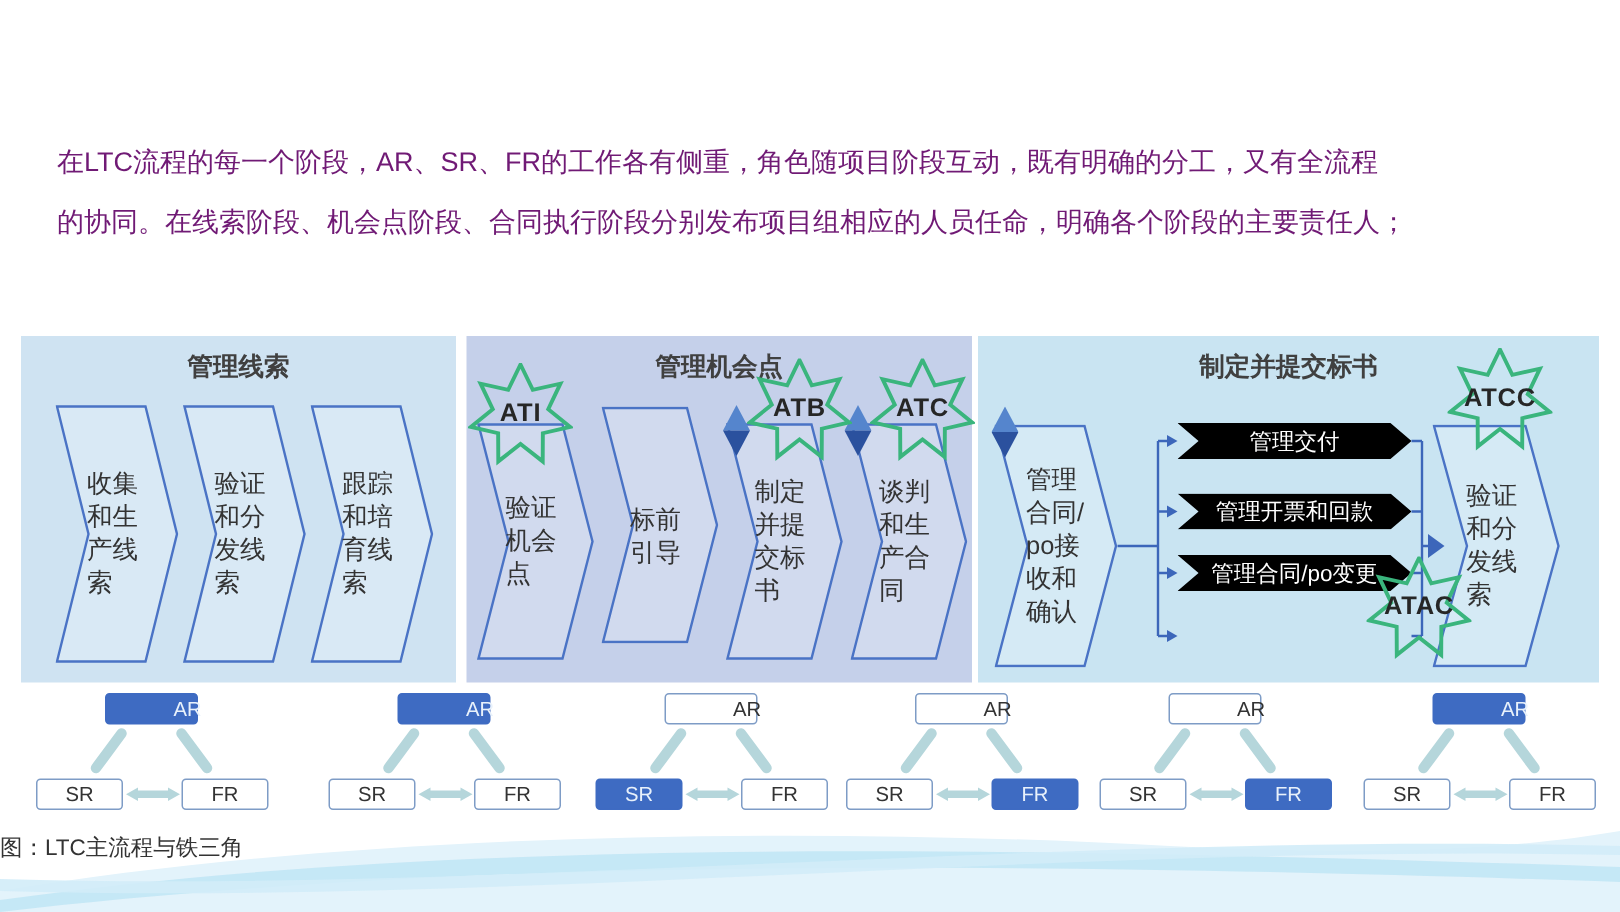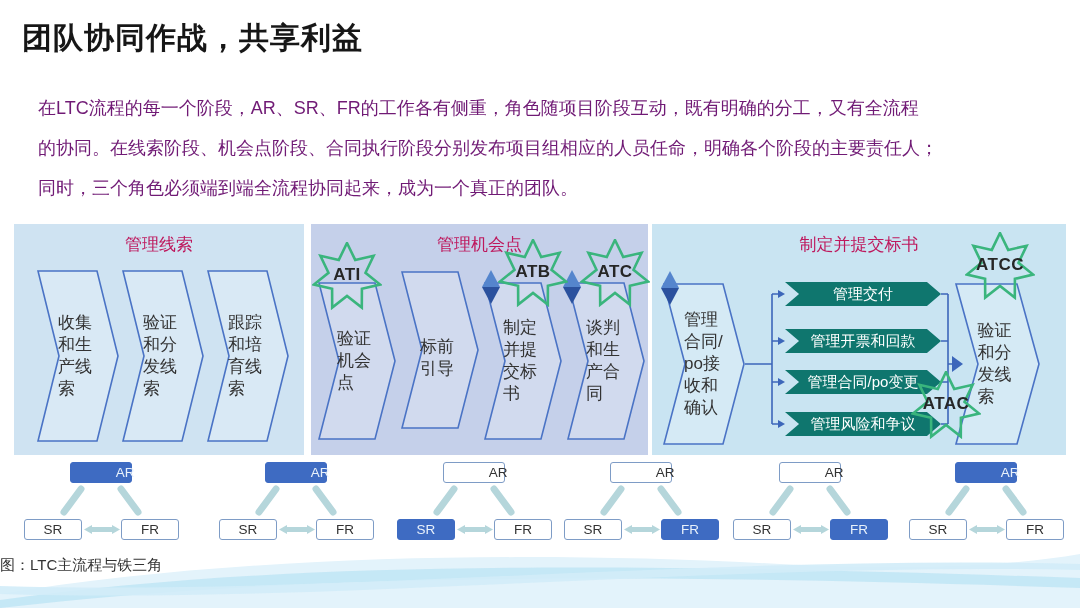--- a/index.html
+++ b/index.html
@@ -8,28 +8,28 @@
 
   .slide-title{position:absolute;left:22px;top:18px;font-size:30px;font-weight:bold;color:#161616;letter-spacing:1px;}
   .intro{position:absolute;left:38px;top:88px;width:1014px;font-size:18px;color:#701a75;}
   .intro .line{line-height:40px;white-space:nowrap;}
 
   .diagram{position:absolute;left:14px;top:224px;width:1052px;height:231px;}
   .panel{position:absolute;top:0;height:231px;}
   .panel-leads{left:0;width:290px;background:#cfe3f2;}
   .panel-opp{left:297px;width:337px;background:#c5d0ea;}
   .panel-contract{left:638px;width:414px;background:#c9e4f2;}
-  .panel-title{position:absolute;top:9px;left:0;width:100%;text-align:center;font-size:17px;font-weight:400;color:#be185d;}
+  .panel-title{position:absolute;top:9px;left:0;width:100%;text-align:center;font-size:17px;font-weight:700;color:#404040;}
 
   .chevron{position:absolute;}
   .chevron svg{position:absolute;left:0;top:0;}
   .chev-text{position:absolute;left:0;top:0;width:100%;height:100%;display:flex;align-items:center;justify-content:center;}
   .chev-text span{display:block;width:40px;font-size:17px;line-height:22px;color:#333;word-break:break-all;text-align:left;}
 
-  .bar{position:absolute;left:133px;width:156px;height:24px;background:#0f766e;color:#fff;font-size:15px;display:flex;align-items:center;justify-content:center;clip-path:polygon(0% 0%,91% 0%,100% 50%,91% 100%,0% 100%,9% 50%);white-space:nowrap;}
+  .bar{position:absolute;left:133px;width:156px;height:24px;background:#000000;color:#fff;font-size:15px;display:flex;align-items:center;justify-content:center;clip-path:polygon(0% 0%,91% 0%,100% 50%,91% 100%,0% 100%,9% 50%);white-space:nowrap;}
 
   .star{position:absolute;width:70px;height:70px;z-index:3;}
   .star svg{position:absolute;left:0;top:0;}
   .star-label{position:absolute;left:0;top:50%;width:100%;transform:translateY(-58%);text-align:center;font-size:17px;font-weight:600;color:#262626;letter-spacing:.5px;}
 
   .diamond{position:absolute;width:18px;height:34px;z-index:3;}
 
   .connector{position:absolute;left:0;top:0;pointer-events:none;}
 
   .triangles{position:absolute;left:14px;top:462px;width:1052px;height:84px;}
@@ -42,26 +42,24 @@
   .role-box.filled{background:#3e6bc2;border-color:#3e6bc2;color:#e8f1fb;}
 
   .caption{position:absolute;left:0;top:556px;width:1080px;text-align:left;font-size:15px;font-weight:500;color:#333;z-index:2;}
   .wave{position:absolute;left:0;bottom:0;z-index:1;}
 </style>
 </head>
 <body>
 
 <div class="slide">
 
-  <div class="slide-title">团队协同作战，共享利益</div>
 
   <div class="intro">
     <div class="line">在LTC流程的每一个阶段，AR、SR、FR的工作各有侧重，角色随项目阶段互动，既有明确的分工，又有全流程</div>
     <div class="line">的协同。在线索阶段、机会点阶段、合同执行阶段分别发布项目组相应的人员任命，明确各个阶段的主要责任人；</div>
-    <div class="line">同时，三个角色必须端到端全流程协同起来，成为一个真正的团队。</div>
   </div>
 
   <div class="diagram">
 
     <div class="panel panel-leads">
       <div class="panel-title">管理线索</div>
       <div class="chevron" style="left:23px;top:46px;width:82px;height:172px;">
         <svg width="82" height="172" viewBox="0 0 82 172">
             <polygon points="1,1 60,1 81,86 60,171 1,171 22,86" fill="rgba(255,255,255,0.22)" stroke="#4a73c5" stroke-width="1.6"></polygon>
           </svg>
@@ -179,21 +177,20 @@
       <div class="diamond" style="left:9px;top:47px;">
         <svg width="18" height="34" viewBox="0 0 18 34">
             <polygon points="9,0 18,17 0,17" fill="#5585cd"></polygon>
             <polygon points="0,17 18,17 9,34" fill="#2b519e"></polygon>
           </svg>
       </div>
 
       <div class="bar" style="top:58px;">管理交付</div>
       <div class="bar" style="top:105px;">管理开票和回款</div>
       <div class="bar" style="top:146px;">管理合同/po变更</div>
-      <div class="bar" style="top:188px;">管理风险和争议</div>
 
       <div class="chevron" style="left:303px;top:59px;width:85px;height:162px;">
         <svg width="85" height="162" viewBox="0 0 85 162">
             <polygon points="1,1 62,1 84,81 62,161 1,161 23,81" fill="rgba(255,255,255,0.22)" stroke="#4a73c5" stroke-width="1.6"></polygon>
           </svg>
         <div class="chev-text">
             <span>验证和分发线索</span>
           </div>
       </div>
 

